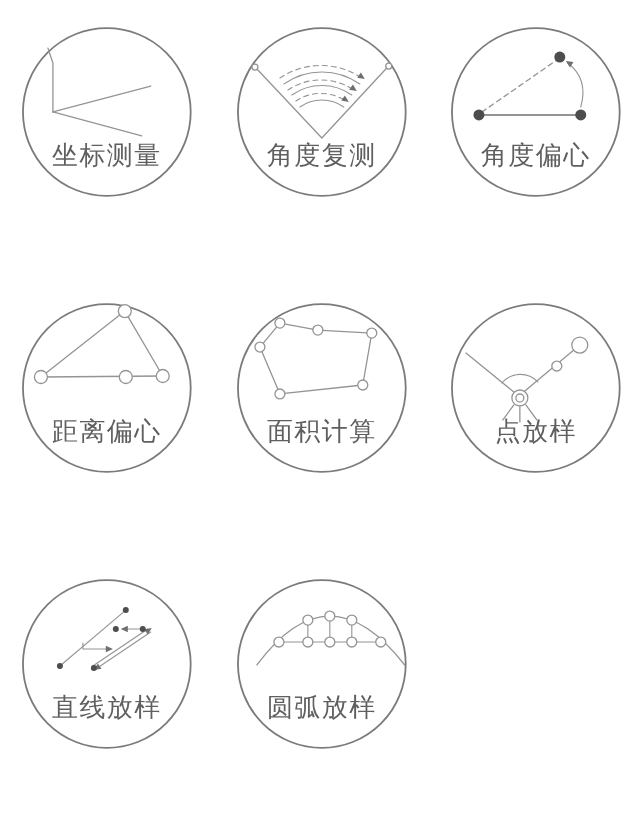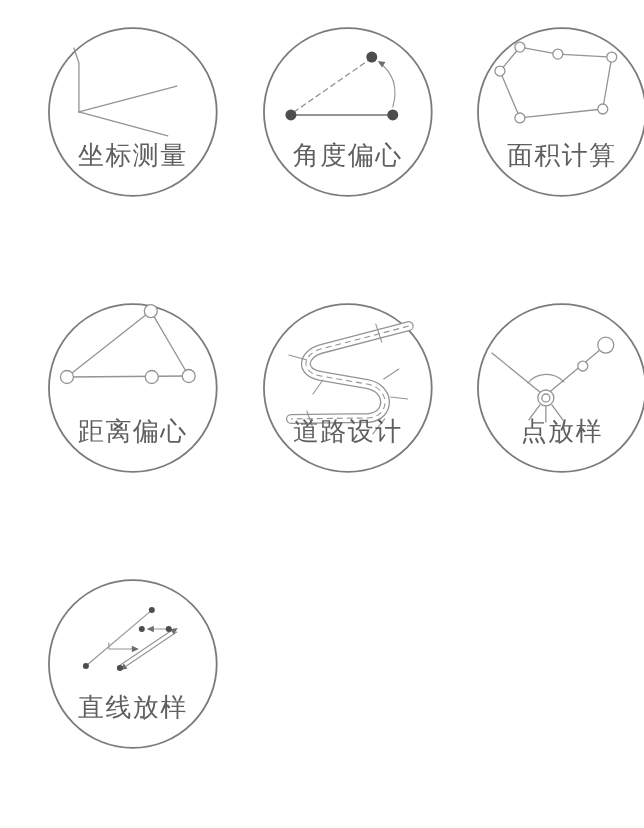--- a/index.html
+++ b/index.html
@@ -1,18 +1,18 @@
 <!DOCTYPE html>
 <html style="--ring: #7b7b7b; --line: #949494; --text: #5f5f5f; --dot: #4d4d4d; --arrow: #6e6e6e;"><head>
 <meta charset="utf-8">
 <style>
   html,body{margin:0;padding:0;background:#ffffff;}
   body{width:644px;height:828px;font-family:"Liberation Sans",sans-serif;}
   .grid{display:grid;grid-template-columns:repeat(3,1fr);width:644px;height:828px;}
-  .tile{width:100%;height:207px;cursor:pointer;margin-left:26px;}
+  .tile{width:100%;height:207px;cursor:pointer;}
   .tile svg{display:block;width:100%;height:100%;}
   .ring{fill:none;stroke:var(--ring,#7b7b7b);stroke-width:1.8;}
   .ln{fill:none;stroke:var(--line,#949494);stroke-width:1.3;stroke-linecap:round;stroke-linejoin:round;}
   .ln2{stroke-width:2;}
   .thin{stroke-width:1.1;}
   .dash{stroke-dasharray:5,4;}
   .node{fill:#ffffff;stroke:var(--line,#949494);stroke-width:1.3;}
   .dot{fill:var(--dot,#4d4d4d);stroke:none;}
   .tri{fill:none;stroke:var(--line,#949494);stroke-width:1.3;stroke-linejoin:round;}
   .ah{fill:var(--arrow,#6e6e6e);stroke:none;}
@@ -32,20 +32,40 @@
       <g>
         <path class="ln" d="M48,48 L53,63 L53,112"></path>
         <path class="ln" d="M53,112 L151,86"></path>
         <path class="ln" d="M53,112 L142,136"></path>
       </g>
       <text class="lbl" x="107" y="164">坐标测量</text>
     </svg>
   </div>
 
 
+  <div class="tile">
+    <svg viewBox="0 0 215 207">
+      <circle class="ring" cx="107" cy="112" r="84"></circle>
+      <g>
+        <path class="ln" d="M42,69 L107,138 L172,68"></path>
+        <circle class="node" cx="40" cy="67" r="3"></circle>
+        <circle class="node" cx="174" cy="66" r="3"></circle>
+        <path class="ln thin" d="M85,107 A38,38 0 0 1 129,107"></path>
+        <path class="ln thin" d="M77,95 A52,52 0 0 1 137,95"></path>
+        <path class="ln thin" d="M69,84 A66,66 0 0 1 145,84"></path>
+        <path class="ln thin dash" d="M81,101 A45,45 0 0 1 131,101"></path>
+        <path class="ln thin dash" d="M73,90 A59,59 0 0 1 139,90"></path>
+        <path class="ln thin dash" d="M65,78 A73,73 0 0 1 147,78"></path>
+        <path class="ah" d="M0,0 L-7,-3.2 L-7,3.2 Z" transform="translate(134,102) rotate(35)"></path>
+        <path class="ah" d="M0,0 L-7,-3.2 L-7,3.2 Z" transform="translate(142,91) rotate(35)"></path>
+        <path class="ah" d="M0,0 L-7,-3.2 L-7,3.2 Z" transform="translate(150,79) rotate(35)"></path>
+      </g>
+      <text class="lbl" x="107" y="164">角度复测</text>
+    </svg>
+  </div>
 
   <div class="tile">
     <svg viewBox="0 0 215 207">
       <circle class="ring" cx="107" cy="112" r="84"></circle>
       <g>
         <path class="ln ln2" d="M50,115 L152,115"></path>
         <path class="ln dash" d="M53,112 L128,60"></path>
         <path class="ln thin" d="M152,107 Q160,79 139,63"></path>
         <path class="ah" d="M0,0 L-7,-3.2 L-7,3.2 Z" transform="translate(137,61) rotate(212)"></path>
         <circle class="dot" cx="50" cy="115" r="5.5"></circle>
@@ -53,67 +73,49 @@
         <circle class="dot" cx="131" cy="57" r="5.5"></circle>
       </g>
       <text class="lbl" x="107" y="164">角度偏心</text>
     </svg>
   </div>
 
   <div class="tile">
     <svg viewBox="0 0 215 207">
       <circle class="ring" cx="107" cy="112" r="84"></circle>
       <g>
+        <path class="ln" d="M41,101 L125,35 L163,100"></path>
+        <path class="ln" d="M41,101 L163,100"></path>
+        <circle class="node" cx="41" cy="101" r="6.5"></circle>
+        <circle class="node" cx="125" cy="35" r="6.5"></circle>
+        <circle class="node" cx="163" cy="100" r="6.5"></circle>
+        <circle class="node" cx="126" cy="101" r="6.5"></circle>
+      </g>
+      <text class="lbl" x="107" y="164">距离偏心</text>
+    </svg>
+  </div>
+
+  <div class="tile">
+    <svg viewBox="0 0 215 207">
+      <circle class="ring" cx="107" cy="112" r="84"></circle>
+      <g>
         <path class="ln" d="M65,47 L103,54 L157,57 L148,109 L65,118 L45,71 Z"></path>
         <circle class="node" cx="65" cy="47" r="5"></circle>
         <circle class="node" cx="103" cy="54" r="5"></circle>
         <circle class="node" cx="157" cy="57" r="5"></circle>
         <circle class="node" cx="148" cy="109" r="5"></circle>
         <circle class="node" cx="65" cy="118" r="5"></circle>
         <circle class="node" cx="45" cy="71" r="5"></circle>
       </g>
       <text class="lbl" x="107" y="164">面积计算</text>
     </svg>
   </div>
 
-  <div class="tile">
-    <svg viewBox="0 0 215 207">
-      <circle class="ring" cx="107" cy="112" r="84"></circle>
-      <g>
-        <path class="ln" d="M41,101 L125,35 L163,100"></path>
-        <path class="ln" d="M41,101 L163,100"></path>
-        <circle class="node" cx="41" cy="101" r="6.5"></circle>
-        <circle class="node" cx="125" cy="35" r="6.5"></circle>
-        <circle class="node" cx="163" cy="100" r="6.5"></circle>
-        <circle class="node" cx="126" cy="101" r="6.5"></circle>
-      </g>
-      <text class="lbl" x="107" y="164">距离偏心</text>
-    </svg>
-  </div>
 
 
-
-  <div class="tile">
-    <svg viewBox="0 0 215 207">
-      <circle class="ring" cx="107" cy="112" r="84"></circle>
-      <g>
-        <path class="road-o" d="M168,50 L80,73 C62,78 58,96 80,100 L126,108 C150,112 150,140 128,142 L50,143"></path>
-        <path class="road-i" d="M168,50 L80,73 C62,78 58,96 80,100 L126,108 C150,112 150,140 128,142 L50,143"></path>
-        <path class="road-c" d="M168,50 L80,73 C62,78 58,96 80,100 L126,108 C150,112 150,140 128,142 L50,143"></path>
-        <path class="ln thin" d="M135,48 L141,66"></path>
-        <path class="ln thin" d="M48,79 L66,84"></path>
-        <path class="ln thin" d="M82,104 L72,118"></path>
-        <path class="ln thin" d="M143,103 L158,93"></path>
-        <path class="ln thin" d="M150,121 L167,123"></path>
-        <path class="ln thin" d="M66,135 L72,152"></path>
-        <path class="ln thin" d="M132,158 L144,143"></path>
-      </g>
-      <text class="lbl" x="107" y="164">道路设计</text>
-    </svg>
-  </div>
 
   <div class="tile">
     <svg viewBox="0 0 215 207">
       <circle class="ring" cx="107" cy="112" r="84"></circle>
       <g>
         <path class="ln" d="M85,116 L37,77"></path>
         <path class="ln" d="M96,115 L151,69"></path>
         <path class="ln thin" d="M73,107 A24,24 0 0 1 109,106"></path>
         <path class="ln" d="M85,129 L74,144 M91,130 L91,146 M97,129 L108,144"></path>
         <circle class="node" cx="91" cy="122" r="8"></circle>
@@ -141,14 +143,33 @@
         <path class="ah" d="M0,0 L-7,-3.2 L-7,3.2 Z" transform="translate(121,77) rotate(180)"></path>
         <circle class="dot" cx="143" cy="77" r="3"></circle>
         <circle class="dot" cx="116" cy="77" r="3"></circle>
         <path class="ln thin" d="M83,91 L83,97 L111,97"></path>
         <path class="ah" d="M0,0 L-7,-3.2 L-7,3.2 Z" transform="translate(113,97)"></path>
       </g>
       <text class="lbl" x="107" y="164">直线放样</text>
     </svg>
   </div>
 
+  <div class="tile">
+    <svg viewBox="0 0 215 207">
+      <circle class="ring" cx="107" cy="112" r="84"></circle>
+      <g>
+        <path class="ln" d="M42,113 Q114,15 190,113"></path>
+        <path class="ln thin" d="M64,90 L166,90"></path>
+        <path class="ln thin" d="M93,70 L93,88 M115,66 L115,88 M137,70 L137,88"></path>
+        <circle class="node" cx="64" cy="90" r="5"></circle>
+        <circle class="node" cx="93" cy="90" r="5"></circle>
+        <circle class="node" cx="115" cy="90" r="5"></circle>
+        <circle class="node" cx="137" cy="90" r="5"></circle>
+        <circle class="node" cx="166" cy="90" r="5"></circle>
+        <circle class="node" cx="93" cy="68" r="5"></circle>
+        <circle class="node" cx="115" cy="64" r="5"></circle>
+        <circle class="node" cx="137" cy="68" r="5"></circle>
+      </g>
+      <text class="lbl" x="107" y="164">圆弧放样</text>
+    </svg>
+  </div>
 
 </div>
 
 </body></html>

